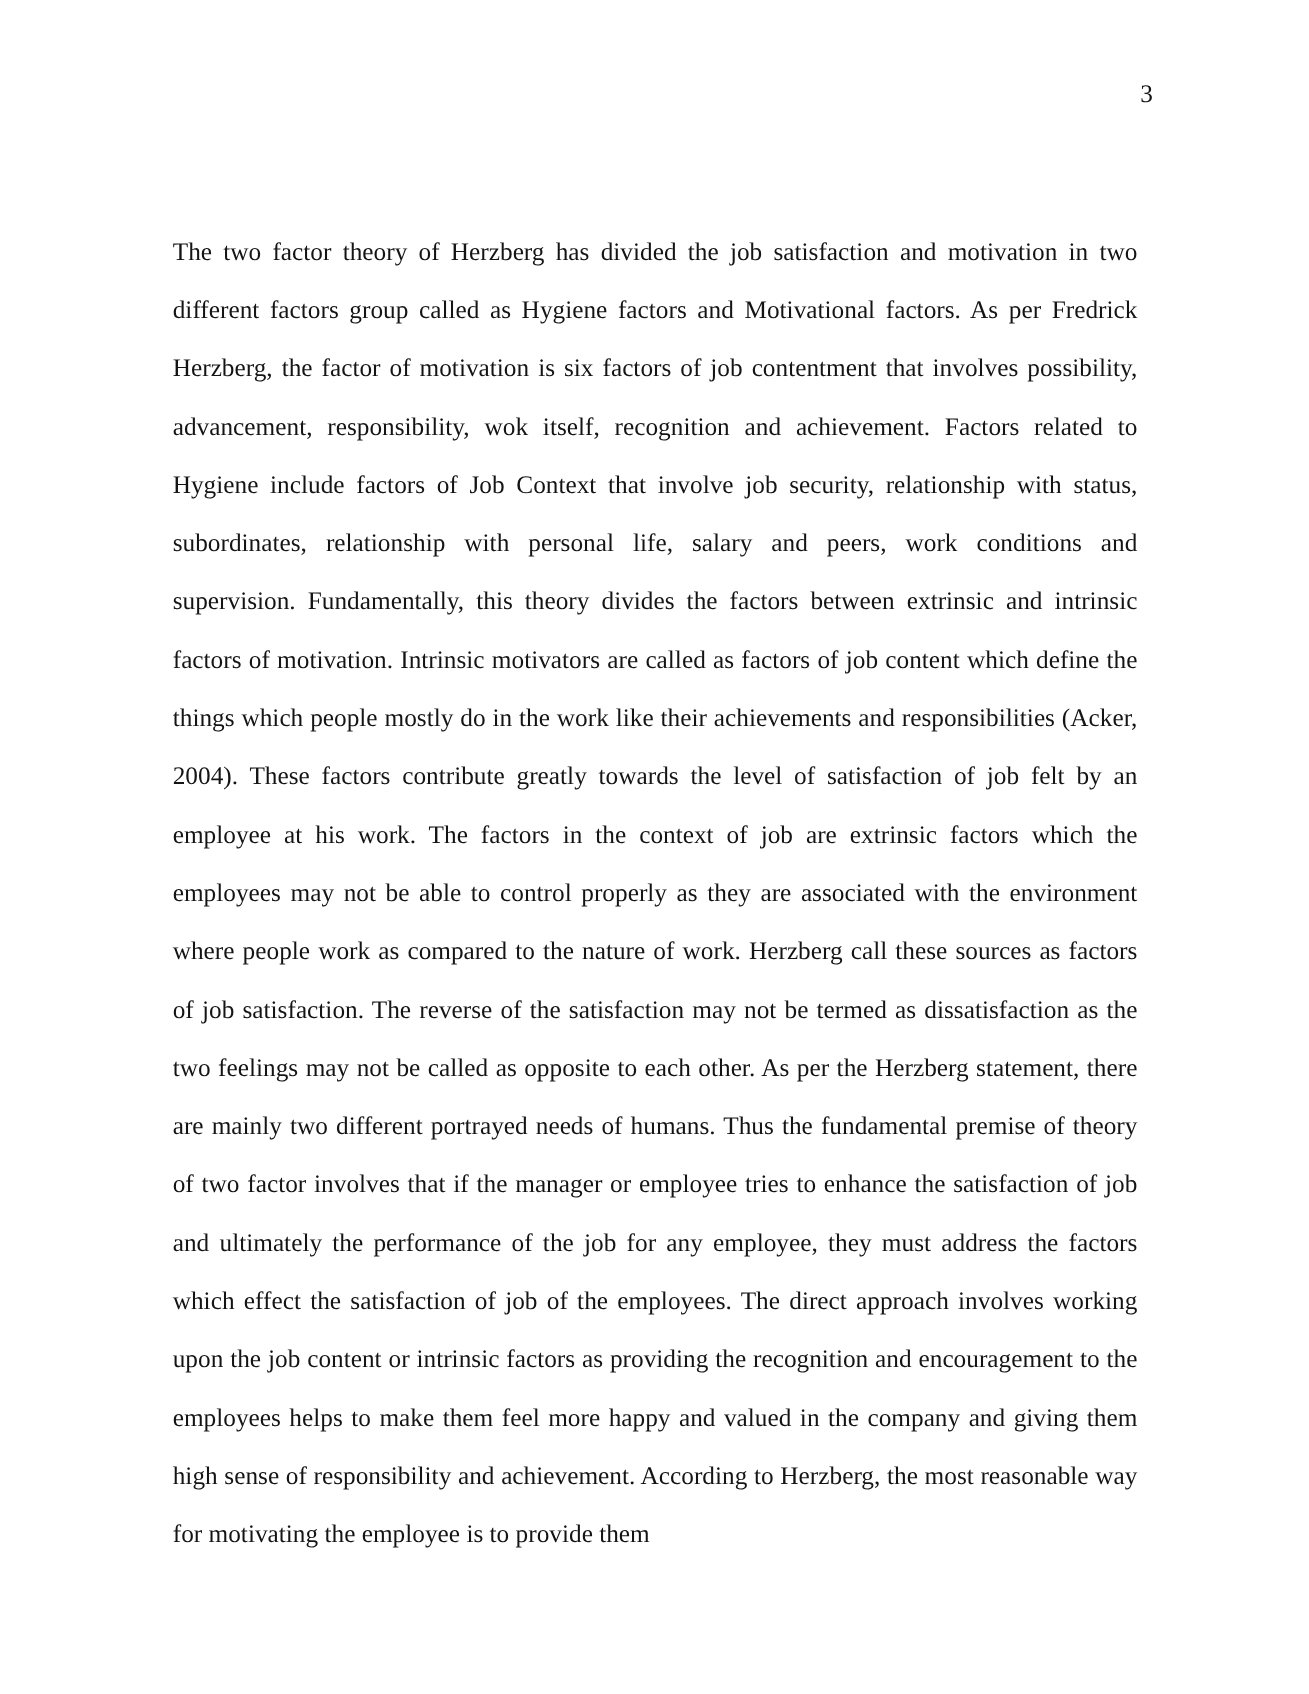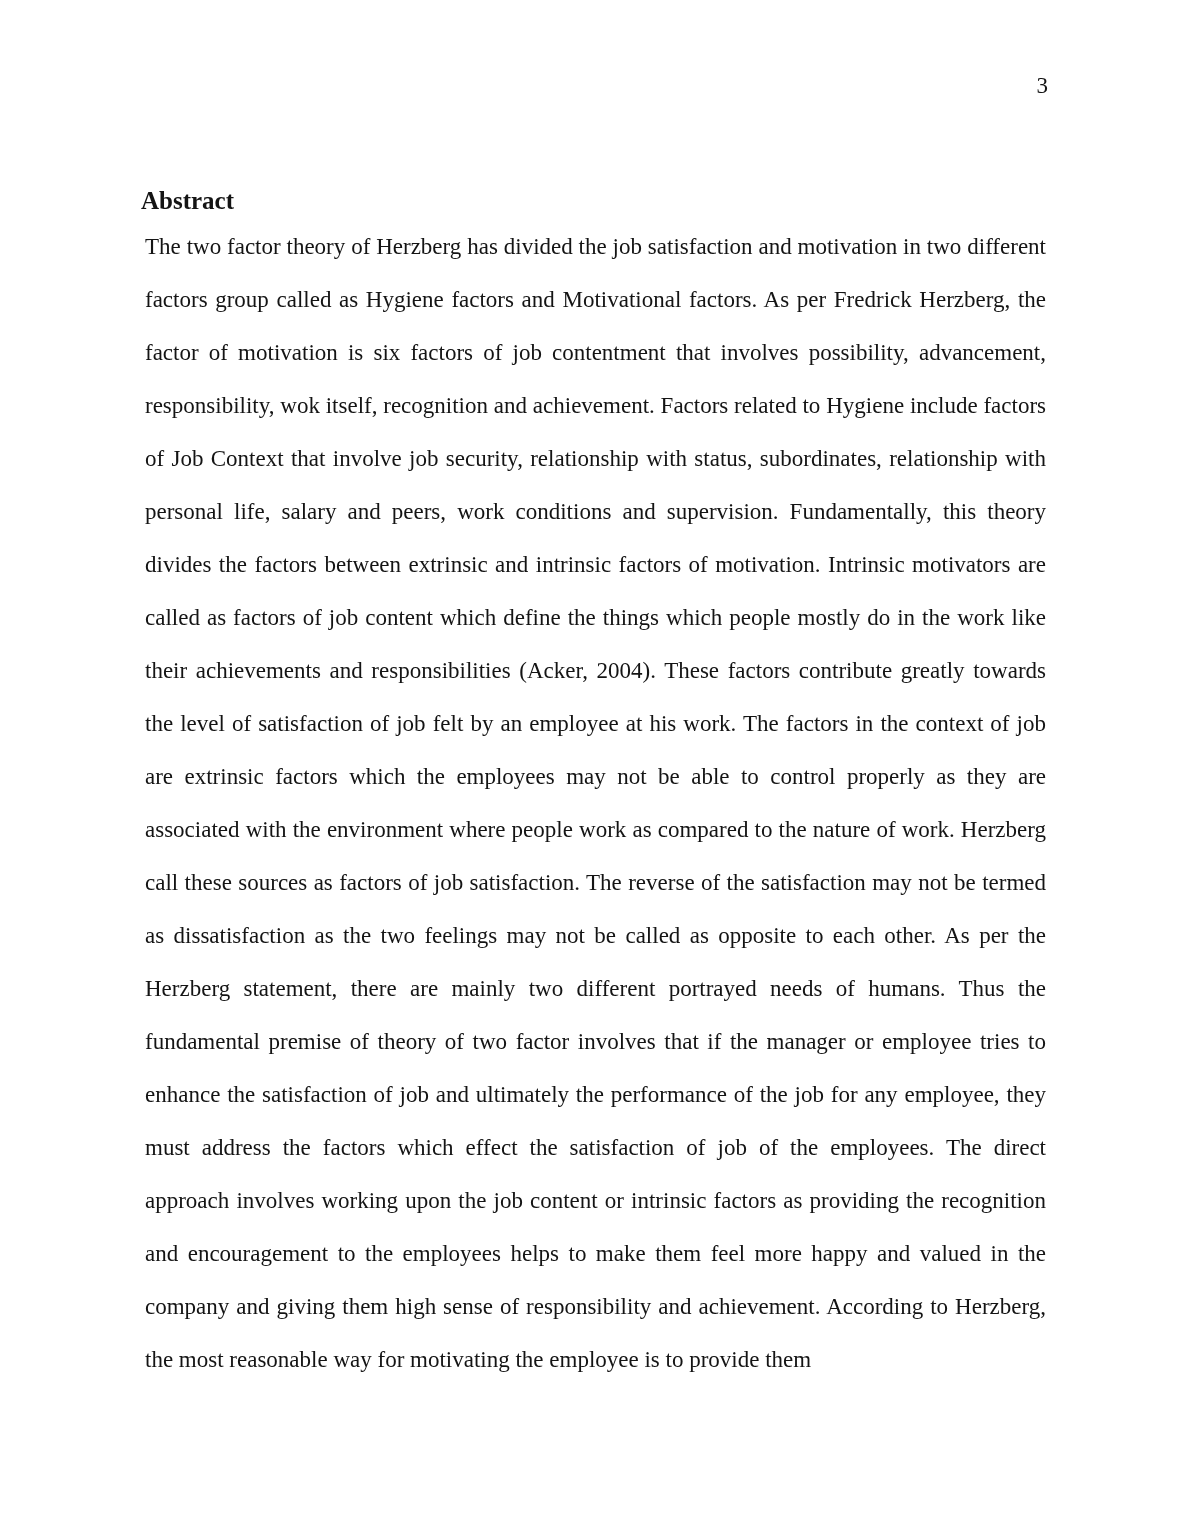--- a/index.html
+++ b/index.html
@@ -42,25 +42,24 @@
   h1.section-heading {
     font-size: 25px;
     font-weight: bold;
     margin: 0 0 2px 0;
     line-height: 30px;
   }
   p.body-text {
     font-size: 23px;
     line-height: 53px;
     text-align: justify;
-    margin: 4px;
+    margin: 16px;
   }
 </style>
 </head>
 <body>
 
 <div class="page">
   <div class="page-number">3</div>
   <div class="content">
-    <h1 class="section-heading">Abstract</h1>
     <p class="body-text">The two factor theory of Herzberg has divided the job satisfaction and motivation in two different factors group called as Hygiene factors and Motivational factors. As per Fredrick Herzberg, the factor of motivation is six factors of job contentment that involves possibility, advancement, responsibility, wok itself, recognition and achievement. Factors related to Hygiene include factors of Job Context that involve job security, relationship with status, subordinates, relationship with personal life, salary and peers, work conditions and supervision. Fundamentally, this theory divides the factors between extrinsic and intrinsic factors of motivation. Intrinsic motivators are called as factors of job content which define the things which people mostly do in the work like their achievements and responsibilities (Acker, 2004). These factors contribute greatly towards the level of satisfaction of job felt by an employee at his work. The factors in the context of job are extrinsic factors which the employees may not be able to control properly as they are associated with the environment where people work as compared to the nature of work. Herzberg call these sources as factors of job satisfaction.  The reverse of the satisfaction may not be termed as dissatisfaction as the two feelings may not be called as opposite to each other. As per the Herzberg statement, there are mainly two different portrayed needs of humans. Thus the fundamental premise of theory of two factor involves that if the manager or employee tries to enhance the satisfaction of job and ultimately the performance of the job for any employee, they must address the factors which effect the satisfaction of job of the employees. The direct approach involves working upon the job content or intrinsic factors as providing the recognition and encouragement to the employees helps to make them feel more happy and valued in the company and giving them high sense of responsibility and achievement. According to Herzberg, the most reasonable way for motivating the employee is to provide them</p>
   </div>
 </div>
 
 </body></html>

